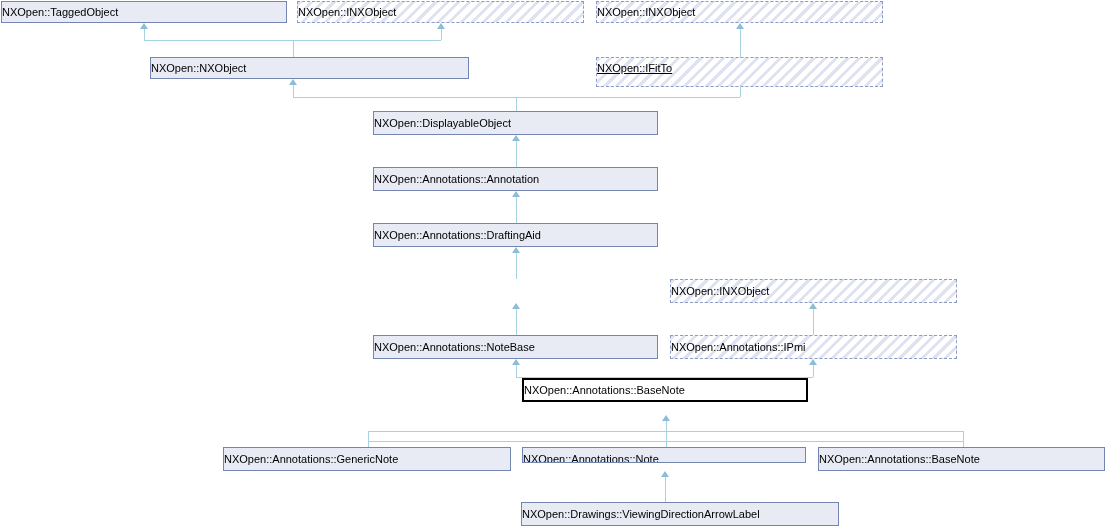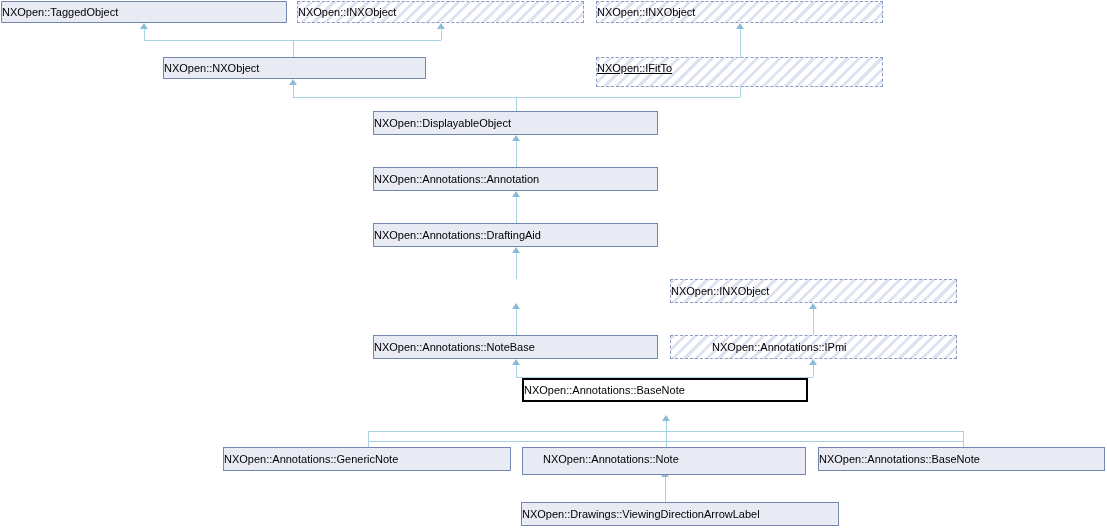--- a/index.html
+++ b/index.html
@@ -70,26 +70,26 @@
     <div class="arrowhead" style="left: 512px; top: 247px; border-bottom-color: rgb(139, 189, 214);"></div>
     <div class="arrowhead" style="left: 512px; top: 303px; border-bottom-color: rgb(139, 189, 214);"></div>
     <div class="arrowhead" style="left: 809px; top: 303px; border-bottom-color: rgb(139, 189, 214);"></div>
     <div class="arrowhead" style="left: 512px; top: 359px; border-bottom-color: rgb(139, 189, 214);"></div>
     <div class="arrowhead" style="left: 809px; top: 359px; border-bottom-color: rgb(139, 189, 214);"></div>
     <div class="arrowhead" style="left: 662px; top: 415px; border-bottom-color: rgb(139, 189, 214);"></div>
     <div class="arrowhead" style="left: 661px; top: 471px; border-bottom-color: rgb(139, 189, 214);"></div>
     <div class="node solid" style="left: 1px; top: 1px; width: 286px; height: 22px; color: rgb(0, 0, 0); background: rgb(232, 234, 244); border-color: rgb(117, 133, 178); line-height: 20px;">NXOpen::TaggedObject</div>
     <div class="node hatched" style="left: 297px; top: 1px; width: 287px; height: 22px; color: rgb(0, 0, 0); background: repeating-linear-gradient(135deg, rgb(223, 226, 241) 0px, rgb(223, 226, 241) 3px, rgb(255, 255, 255) 3px, rgb(255, 255, 255) 8px); border-color: rgb(141, 154, 198); line-height: 20px;">NXOpen::INXObject</div>
     <div class="node hatched" style="left: 596px; top: 1px; width: 287px; height: 22px; color: rgb(0, 0, 0); background: repeating-linear-gradient(135deg, rgb(223, 226, 241) 0px, rgb(223, 226, 241) 3px, rgb(255, 255, 255) 3px, rgb(255, 255, 255) 8px); border-color: rgb(141, 154, 198); line-height: 20px;">NXOpen::INXObject</div>
-    <div class="node solid" style="left: 150px; top: 57px; width: 263px; height: 22px; color: rgb(0, 0, 0); background: rgb(232, 234, 244); border-color: rgb(117, 133, 178); line-height: 20px; margin-left: 13px;">NXOpen::NXObject</div>
+    <div class="node solid" style="left: 150px; top: 57px; width: 319px; height: 22px; color: rgb(0, 0, 0); background: rgb(232, 234, 244); border-color: rgb(117, 133, 178); line-height: 20px;">NXOpen::NXObject</div>
     <div class="node hatched" style="left: 596px; top: 57px; width: 287px; height: 30px; color: rgb(0, 0, 0); background: repeating-linear-gradient(135deg, rgb(223, 226, 241) 0px, rgb(223, 226, 241) 3px, rgb(255, 255, 255) 3px, rgb(255, 255, 255) 8px); border-color: rgb(141, 154, 198); line-height: 20px; text-decoration: underline;">NXOpen::IFitTo</div>
     <div class="node solid" style="left: 373px; top: 111px; width: 285px; height: 24px; color: rgb(0, 0, 0); background: rgb(232, 234, 244); border-color: rgb(117, 133, 178); line-height: 22px;">NXOpen::DisplayableObject</div>
     <div class="node solid" style="left: 373px; top: 167px; width: 285px; height: 24px; color: rgb(0, 0, 0); background: rgb(232, 234, 244); border-color: rgb(117, 133, 178); line-height: 22px;">NXOpen::Annotations::Annotation</div>
     <div class="node solid" style="left: 373px; top: 223px; width: 285px; height: 24px; color: rgb(0, 0, 0); background: rgb(232, 234, 244); border-color: rgb(117, 133, 178); line-height: 22px;">NXOpen::Annotations::DraftingAid</div>
     <div class="node hatched" style="left: 670px; top: 279px; width: 287px; height: 24px; color: rgb(0, 0, 0); background: repeating-linear-gradient(135deg, rgb(223, 226, 241) 0px, rgb(223, 226, 241) 3px, rgb(255, 255, 255) 3px, rgb(255, 255, 255) 8px); border-color: rgb(141, 154, 198); line-height: 22px;">NXOpen::INXObject</div>
     <div class="node solid" style="left: 373px; top: 335px; width: 285px; height: 24px; color: rgb(0, 0, 0); background: rgb(232, 234, 244); border-color: rgb(117, 133, 178); line-height: 22px;">NXOpen::Annotations::NoteBase</div>
-    <div class="node hatched" style="left: 670px; top: 335px; width: 287px; height: 24px; color: rgb(0, 0, 0); background: repeating-linear-gradient(135deg, rgb(223, 226, 241) 0px, rgb(223, 226, 241) 3px, rgb(255, 255, 255) 3px, rgb(255, 255, 255) 8px); border-color: rgb(141, 154, 198); line-height: 22px; padding-left: 41px;">NXOpen::Annotations::IPmi</div>
+    <div class="node hatched" style="left: 670px; top: 335px; width: 287px; height: 24px; color: rgb(0, 0, 0); background: repeating-linear-gradient(135deg, rgb(223, 226, 241) 0px, rgb(223, 226, 241) 3px, rgb(255, 255, 255) 3px, rgb(255, 255, 255) 8px); border-color: rgb(141, 154, 198); line-height: 22px;">NXOpen::Annotations::IPmi</div>
     <div class="node current" style="left: 522px; top: 378px; width: 286px; height: 24px; color: rgb(0, 0, 0); background: rgb(255, 255, 255); border-color: rgb(0, 0, 0); line-height: 20px;">NXOpen::Annotations::BaseNote</div>
     <div class="node solid" style="left: 223px; top: 447px; width: 288px; height: 24px; color: rgb(0, 0, 0); background: rgb(232, 234, 244); border-color: rgb(117, 133, 178); line-height: 22px;">NXOpen::Annotations::GenericNote</div>
-    <div class="node solid" style="left: 522px; top: 447px; width: 284px; height: 28px; color: rgb(0, 0, 0); background: rgb(232, 234, 244); border-color: rgb(117, 133, 178); line-height: 22px; padding-left: 20px;">NXOpen::Annotations::Note</div>
+    <div class="node solid" style="left: 522px; top: 447px; width: 284px; height: 16px; color: rgb(0, 0, 0); background: rgb(232, 234, 244); border-color: rgb(117, 133, 178); line-height: 22px;">NXOpen::Annotations::Note</div>
     <div class="node solid" style="left: 818px; top: 447px; width: 287px; height: 24px; color: rgb(0, 0, 0); background: rgb(232, 234, 244); border-color: rgb(117, 133, 178); line-height: 22px;">NXOpen::Annotations::BaseNote</div>
     <div class="node solid" style="left: 521px; top: 502px; width: 318px; height: 24px; color: rgb(0, 0, 0); background: rgb(232, 234, 244); border-color: rgb(117, 133, 178); line-height: 22px;">NXOpen::Drawings::ViewingDirectionArrowLabel</div>
   </div>
 
 </body></html>

